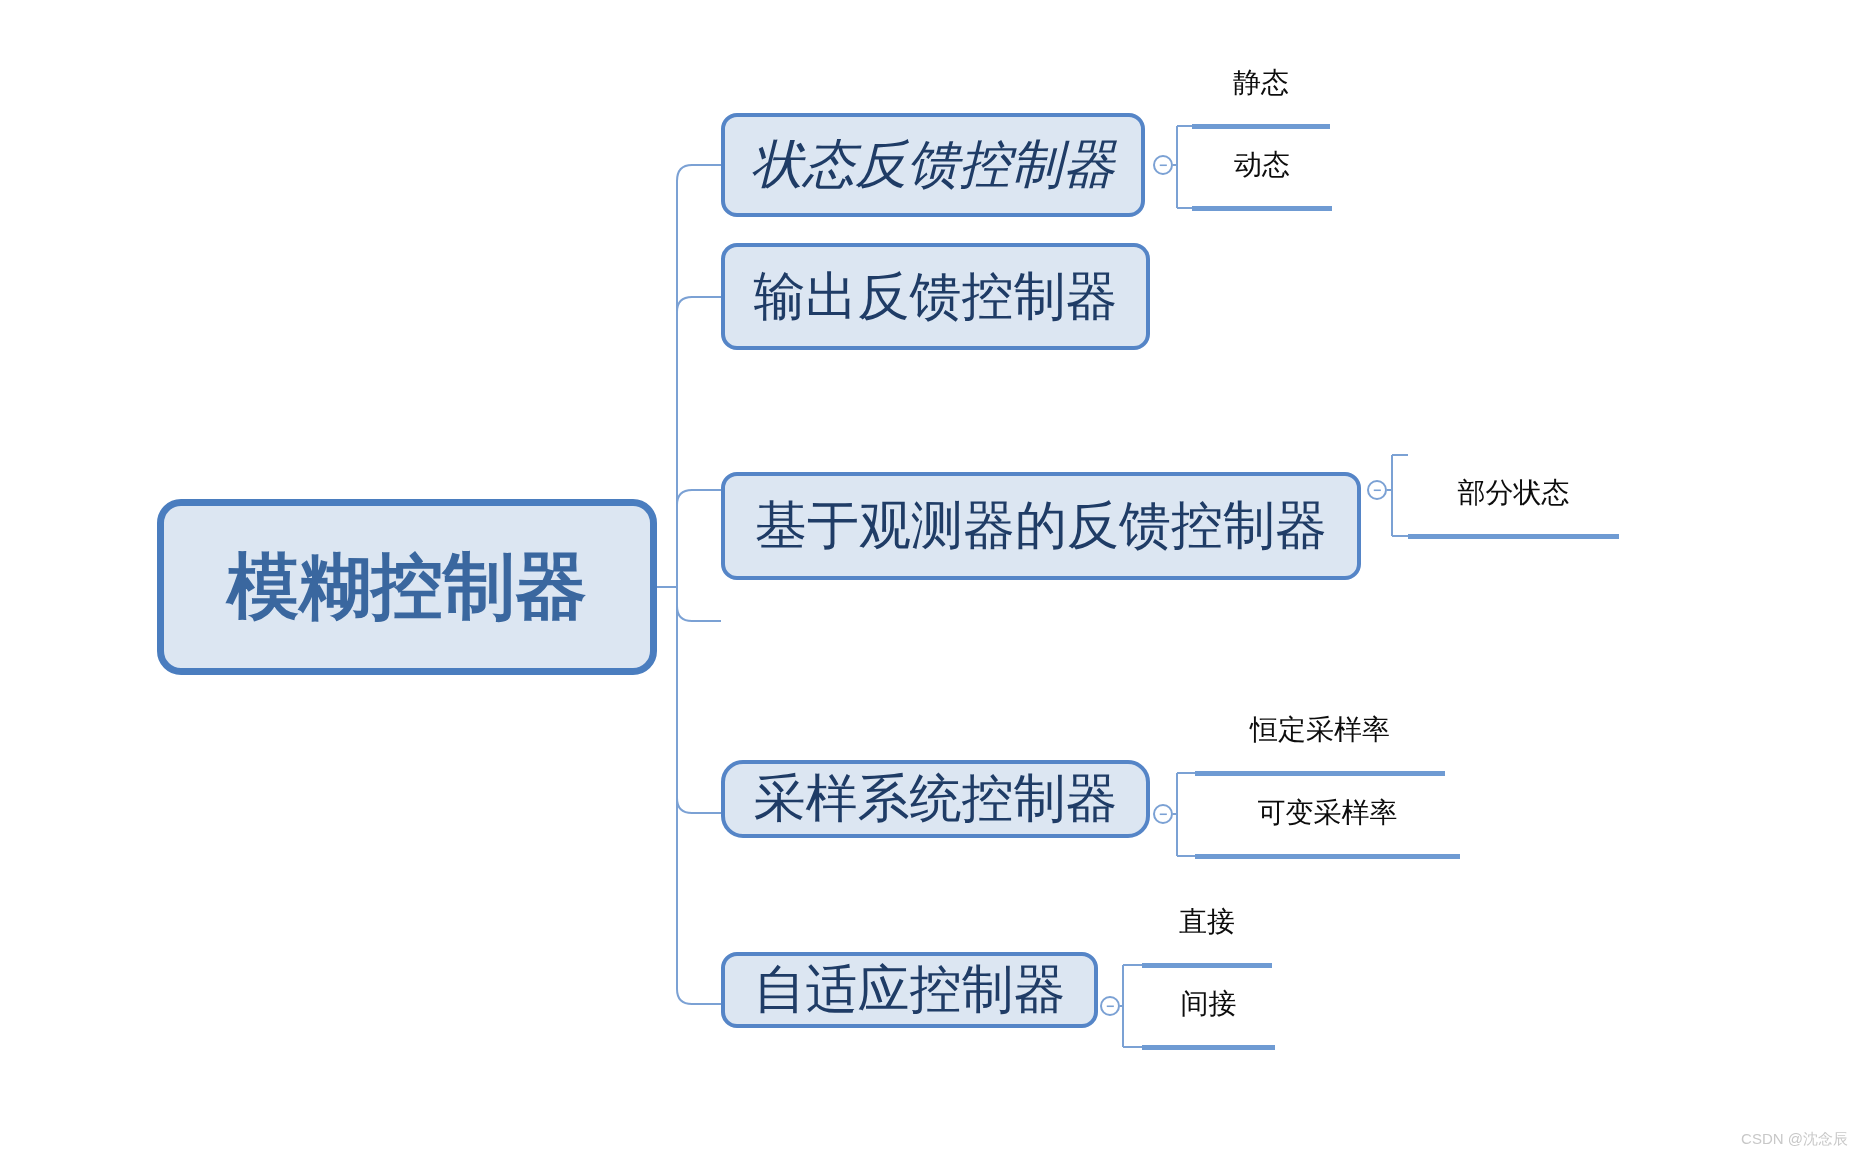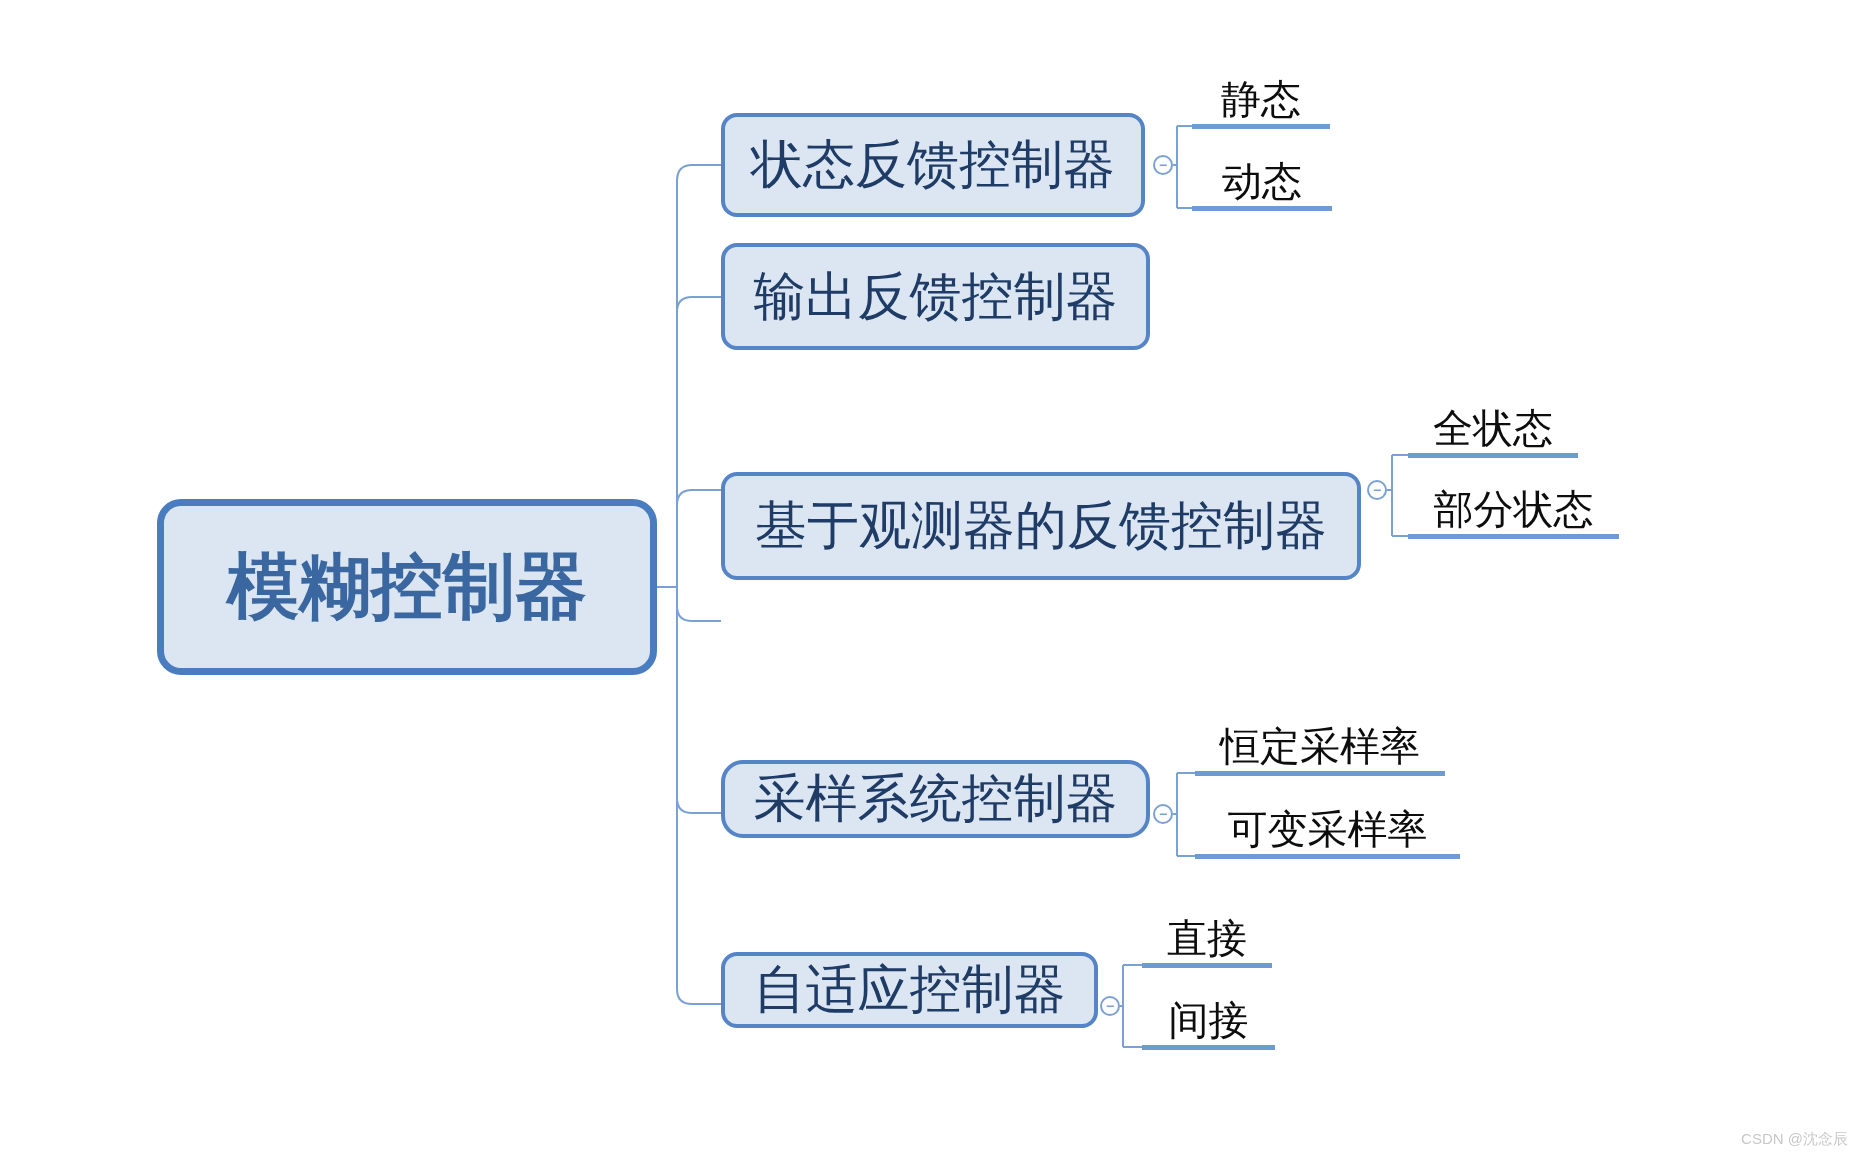--- a/index.html
+++ b/index.html
@@ -14,21 +14,21 @@
     background:var(--fill);border:4px solid var(--border);border-radius:16px;
     color:var(--branch-text);font-size:52px;white-space:nowrap;cursor:default;
   }
   .topic.root{
     border:7px solid var(--root-border);border-radius:24px;
     color:var(--root-text);font-size:72px;font-weight:bold;
   }
   .child{
     position:absolute;box-sizing:border-box;text-align:center;white-space:nowrap;
     border-bottom:5px solid var(--underline);
-    color:var(--child-text);font-size:40px;line-height:46px;padding-bottom:2px;height:53px;
+    color:var(--child-text);font-size:28px;line-height:46px;padding-bottom:18px;height:53px;
     display:flex;align-items:flex-end;justify-content:center;
   }
   .collapse{
     position:absolute;box-sizing:border-box;width:20px;height:20px;border-radius:50%;
     background:#ffffff;border:2px solid var(--line);color:var(--line);
     display:flex;align-items:center;justify-content:center;
     font-size:14px;line-height:14px;font-weight:bold;
   }
   .watermark{
     position:absolute;left:1738px;top:1130px;width:110px;text-align:right;
@@ -49,35 +49,34 @@
     <path d="M677,606 Q677,621 692,621 H721"></path>
     <path d="M677,798 Q677,813 692,813 H721"></path>
     <path d="M1173,165 H1177 M1177,126 V208 M1177,126 H1192 M1177,208 H1192"></path>
     <path d="M1387,490 H1392 M1392,455 V536 M1392,455 H1408 M1392,536 H1408"></path>
     <path d="M1173,814 H1177 M1177,773 V856 M1177,773 H1195 M1177,856 H1195"></path>
     <path d="M1120,1006 H1123 M1123,965 V1047 M1123,965 H1142 M1123,1047 H1142"></path>
   </svg>
 
   <div class="topic root" style="left:157px;top:499px;width:500px;height:176px;">模糊控制器</div>
 
-  <div class="topic" style="left:721px;top:113px;width:424px;height:104px;">状态反馈控制器</div>
+  <div class="topic" style="left:721px;top:113px;width:424px;height:104px;font-style:italic;">状态反馈控制器</div>
   <div class="topic" style="left:721px;top:243px;width:429px;height:107px;">输出反馈控制器</div>
   <div class="topic" style="left:721px;top:436px;width:640px;height:108px;margin-top:36px;">基于观测器的反馈控制器</div>
   <div class="topic" style="left:721px;top:760px;width:429px;height:78px;border-radius:22px;">采样系统控制器</div>
   <div class="topic" style="left:721px;top:952px;width:377px;height:76px;">自适应控制器</div>
 
   <div class="collapse" style="left:1153px;top:155px;">−</div>
   <div class="collapse" style="left:1367px;top:480px;">−</div>
   <div class="collapse" style="left:1153px;top:804px;">−</div>
   <div class="collapse" style="left:1100px;top:996px;">−</div>
 
   <div class="child" style="left:1192px;top:76px;width:138px;">静态</div>
   <div class="child" style="left:1192px;top:158px;width:140px;">动态</div>
 
-  <div class="child" style="left:1408px;top:405px;width:170px;">全状态</div>
   <div class="child" style="left:1408px;top:486px;width:211px;">部分状态</div>
 
   <div class="child" style="left:1195px;top:723px;width:250px;">恒定采样率</div>
   <div class="child" style="left:1195px;top:806px;width:265px;">可变采样率</div>
 
   <div class="child" style="left:1142px;top:915px;width:130px;">直接</div>
   <div class="child" style="left:1142px;top:997px;width:133px;">间接</div>
 
   <div class="watermark">CSDN @沈念辰</div>
 

